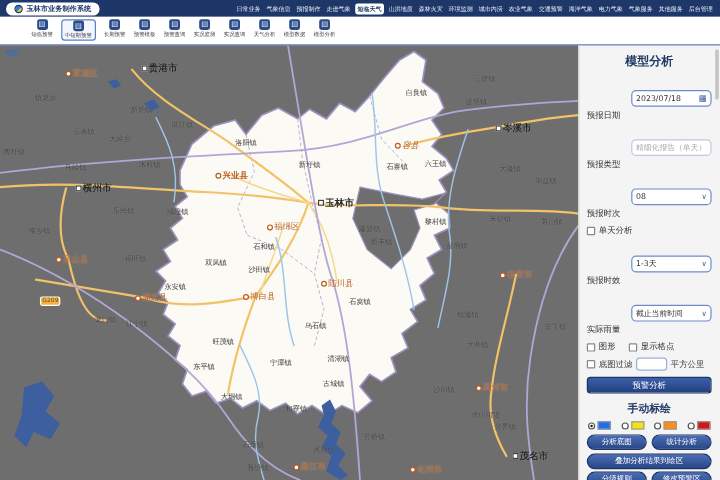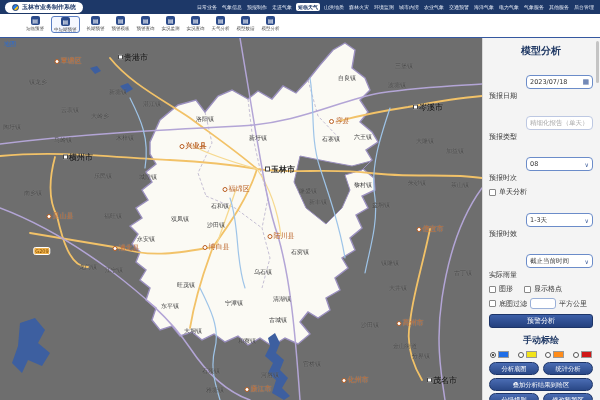--- a/index.html
+++ b/index.html
@@ -245,21 +245,21 @@
         <span class="map-label county" style="left: 216px; top: 209px;">博白县</span>
 
         <span class="map-label county" style="left: 60px; top: 178px;">灵山县</span>
 
         <span class="map-label county" style="left: 126px; top: 210px;">浦北县</span>
 
         <span class="map-label county" style="left: 430px; top: 191px;">信宜市</span>
 
         <span class="map-label county" style="left: 410px; top: 285px;">高州市</span>
 
-        <span class="map-label county" style="left: 355px; top: 342px;">化州市</span>
+        <span class="map-label county" style="left: 355px; top: 353px;">化州市</span>
 
         <span class="map-label county" style="left: 258px; top: 351px;">廉江市</span>
 
         <span class="map-label town" style="left: 205px; top: 81px;">洛阳镇</span>
 
         <span class="map-label town" style="left: 258px; top: 100px;">新圩镇</span>
 
         <span class="map-label town" style="left: 38px; top: 44px;">镇龙乡</span>
 
         <span class="map-label town" style="left: 118px; top: 54px;">新塘镇</span>

